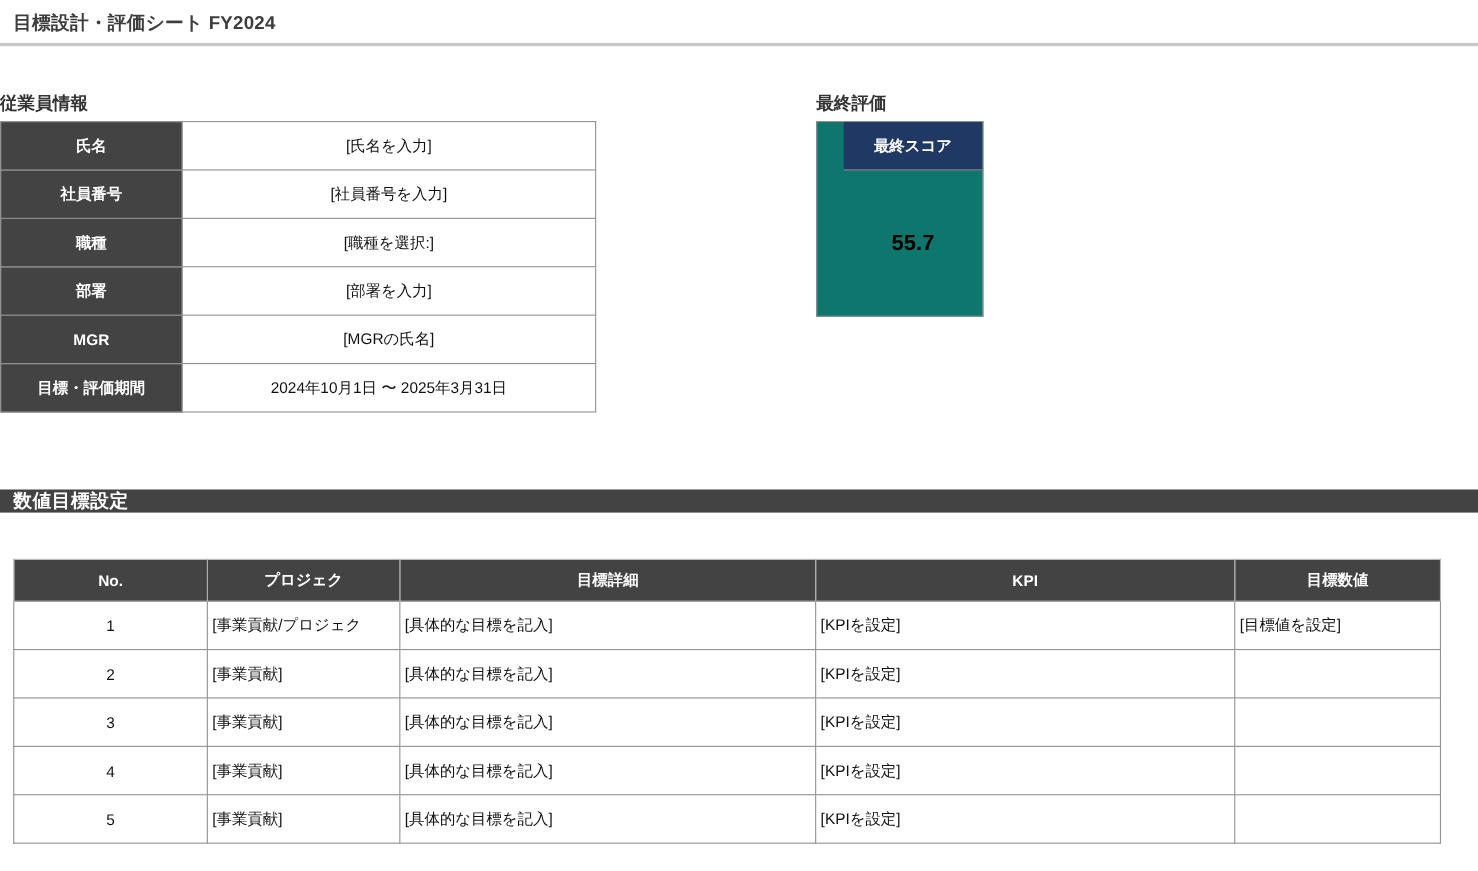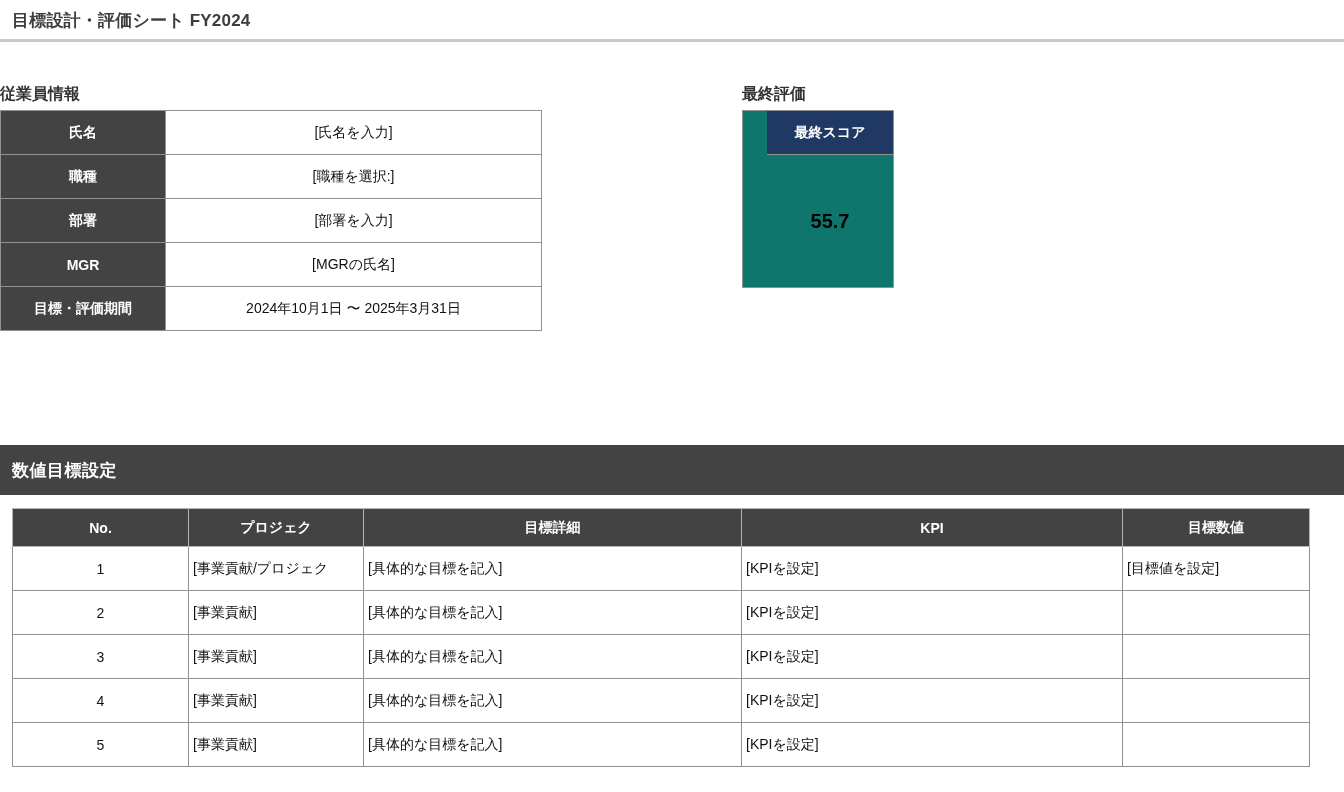--- a/index.html
+++ b/index.html
@@ -90,21 +90,21 @@
   }
   .eval-score {
     font-size: 20px;
     font-weight: bold;
     color: #000000;
   }
 
   
   .section-bar {
     left: 0; top: 445px;
-    width: 1344px; height: 50px;
+    width: 1344px; height: 21px;
     background: #434343;
     display: flex;
     align-items: center;
   }
   .section-bar-label {
     color: #ffffff;
     font-size: 17px;
     font-weight: bold;
     padding-left: 12px;
     letter-spacing: 0.5px;
@@ -151,20 +151,24 @@
 <div class="abs emp-table-wrap">
   <table class="emp-table">
     <colgroup>
         <col style="width:165px">
         <col style="width:376px">
       </colgroup>
     <tbody>
       <tr>
         <td class="label-cell">氏名</td>
         <td class="value-cell">[氏名を入力]</td>
+      </tr>
+      <tr>
+        <td class="label-cell">社員番号</td>
+        <td class="value-cell">[社員番号を入力]</td>
       </tr>
       <tr>
         <td class="label-cell">職種</td>
         <td class="value-cell">[職種を選択:]</td>
       </tr>
       <tr>
         <td class="label-cell">部署</td>
         <td class="value-cell">[部署を入力]</td>
       </tr>
       <tr>

